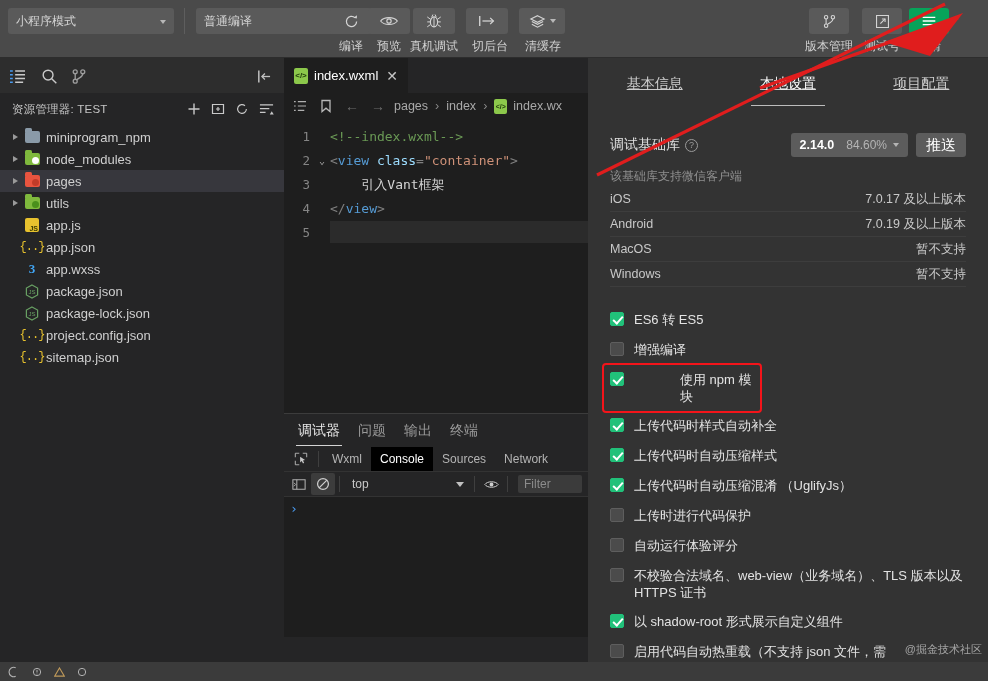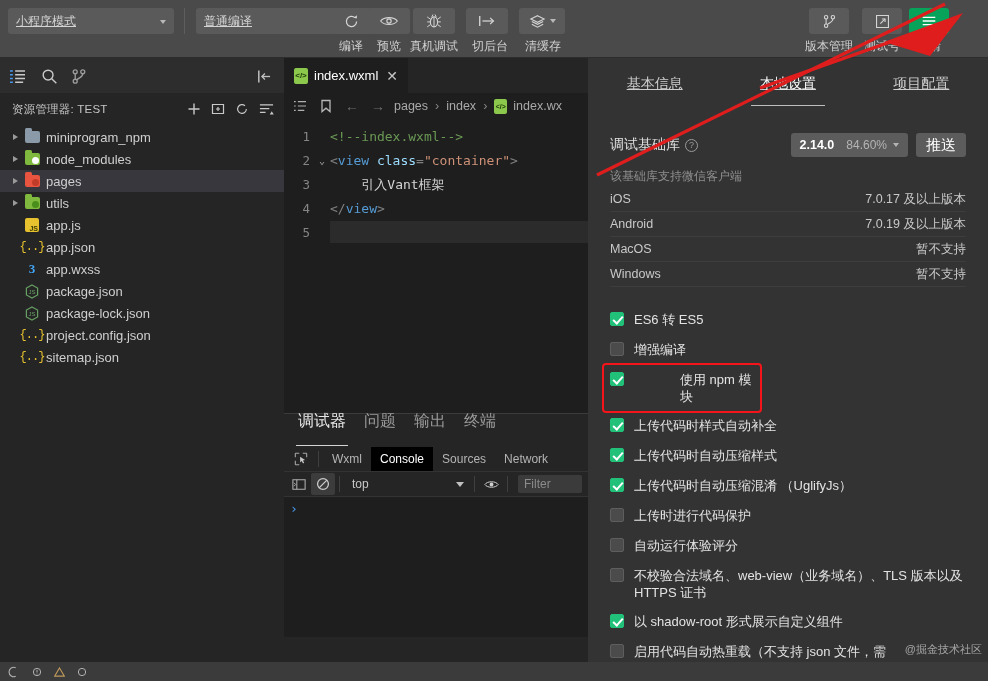--- a/index.html
+++ b/index.html
@@ -18,21 +18,21 @@
   
   .toolbar {
     position: absolute; left: 0; top: 0; width: 988px; height: 58px;
     background: #4a4a4a;
     border-bottom: 1px solid #2d2d2d;
   }
   .tb-select {
     position: absolute; top: 8px;
     height: 26px; background: #5a5a5a; border-radius: 3px;
     display: flex; align-items: center; padding: 0 8px;
-    color: #d4d4d4; font-size: 12px; cursor: pointer; text-decoration: underline;
+    color: #d4d4d4; font-size: 12px; cursor: pointer;
   }
   .tb-select .caret {
     position: absolute; right: 8px; top: 50%;
     width: 0; height: 0; margin-top: -1px;
     border-left: 3.5px solid transparent;
     border-right: 3.5px solid transparent;
     border-top: 4px solid #b8b8b8;
   }
   #sel-mode { left: 8px; width: 166px; }
   #sel-compile { left: 196px; width: 158px; }
@@ -199,21 +199,21 @@
     position: absolute; left: 46px; right: 0; height: 22px; background: #2b2b2b;
   }
 
   
   .devpanel {
     position: absolute; left: 284px; top: 413px; width: 304px; height: 249px;
     background: #252526; border-top: 1px solid #3c3c3c;
   }
   .dp-tabs { height: 32px; display: flex; align-items: flex-end; padding-left: 14px; gap: 18px; }
   .dp-tab {
-    font-size: 16px; color: #9a9a9a; padding-bottom: 14px;
+    font-size: 14px; color: #9a9a9a; padding-bottom: 6px;
     position: relative; cursor: pointer;
   }
   .dp-tab.active { color: #e7e7e7; }
   .dp-tab.active::after {
     content:""; position:absolute; left:-2px; right:-2px; bottom:0;
     height:1px; background:#d4d4d4;
   }
   .dt-bar {
     height: 26px; background: #252526; display: flex; align-items: center;
     border-bottom: 1px solid #333; padding-left: 4px; gap: 0;

